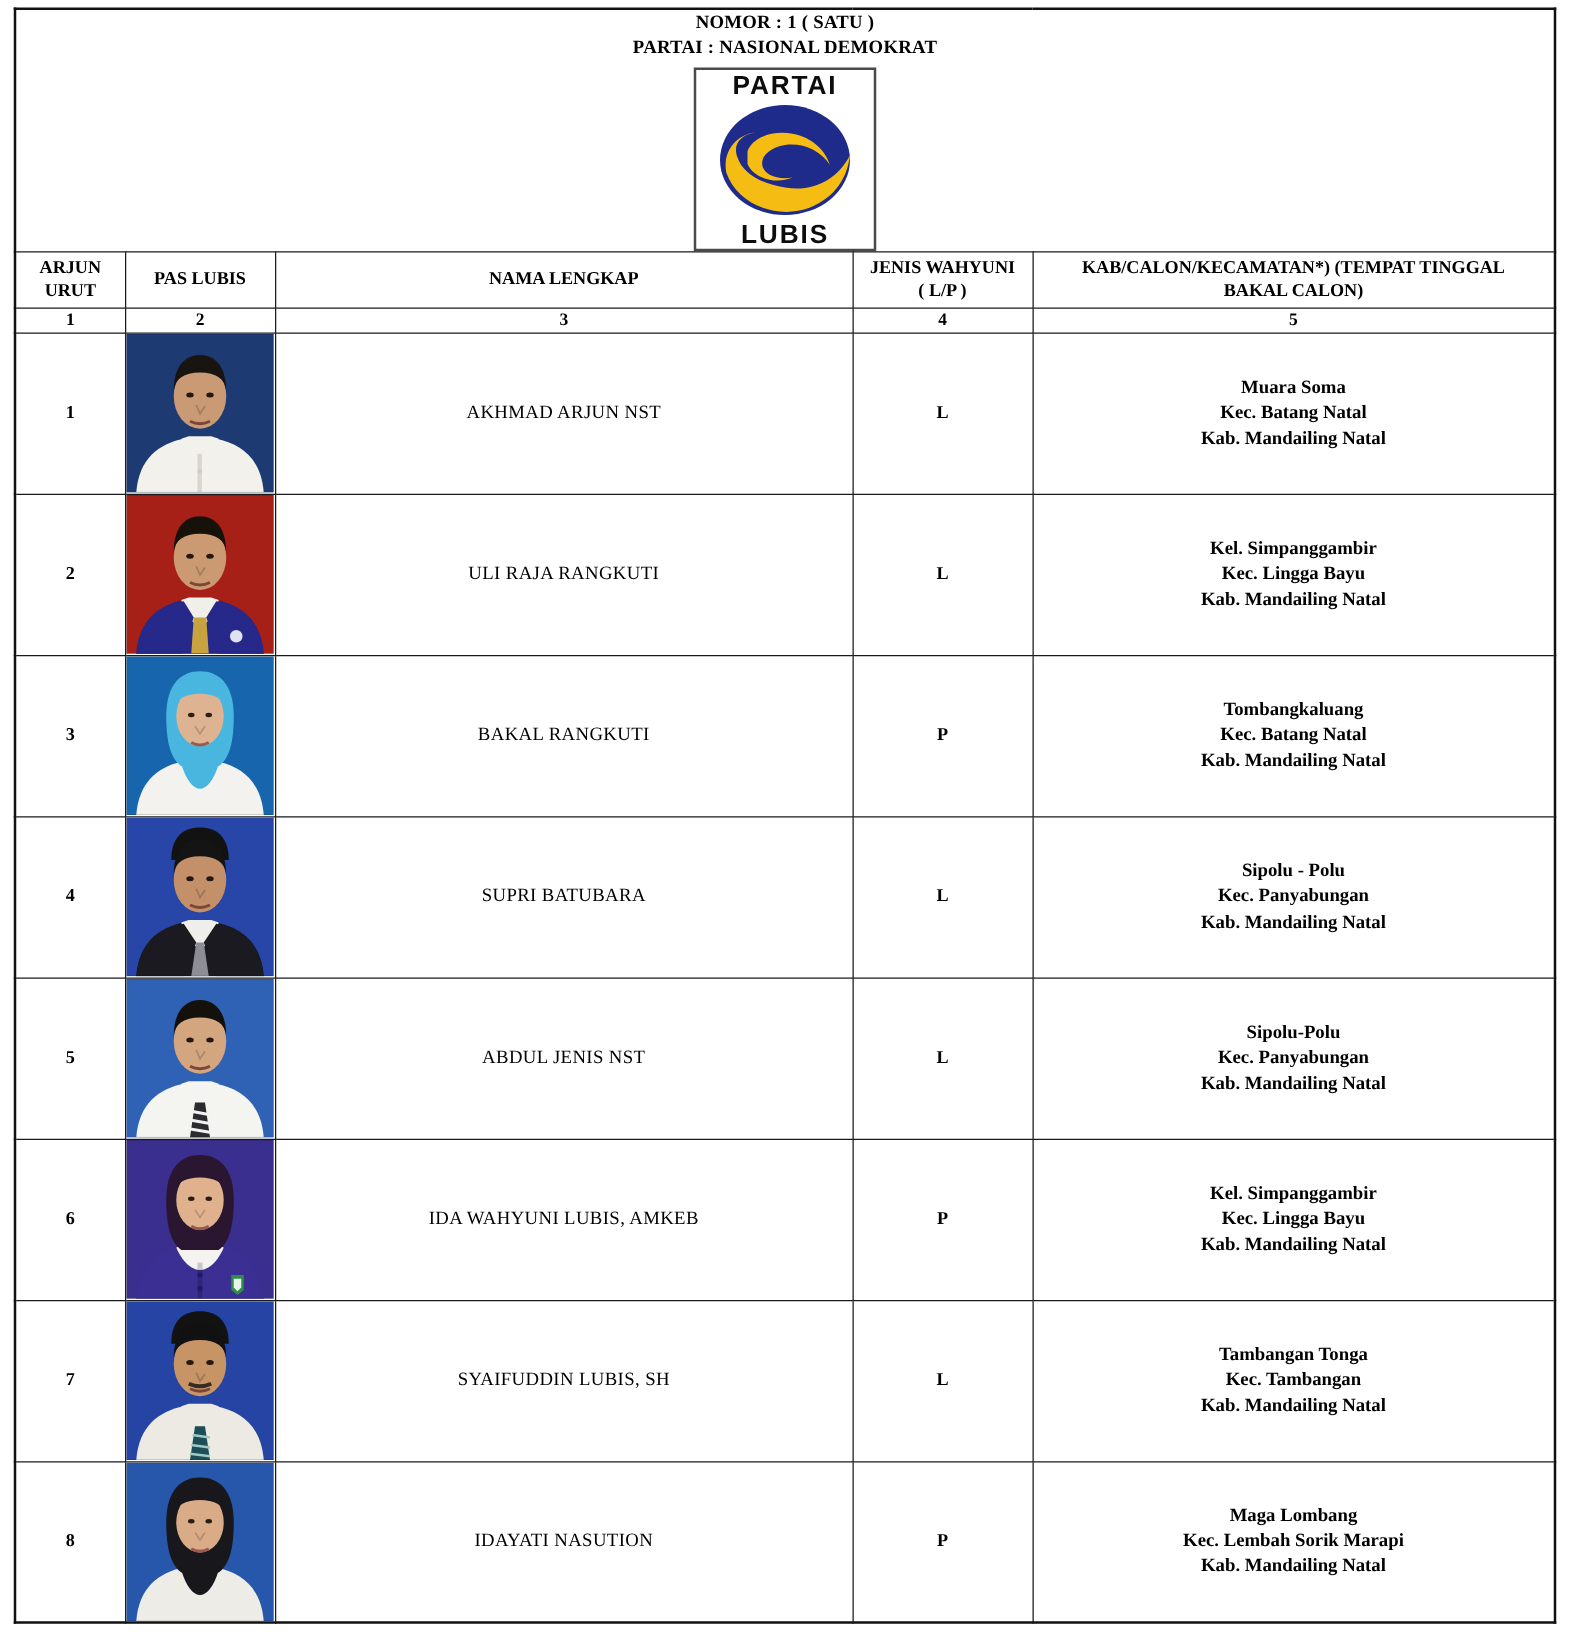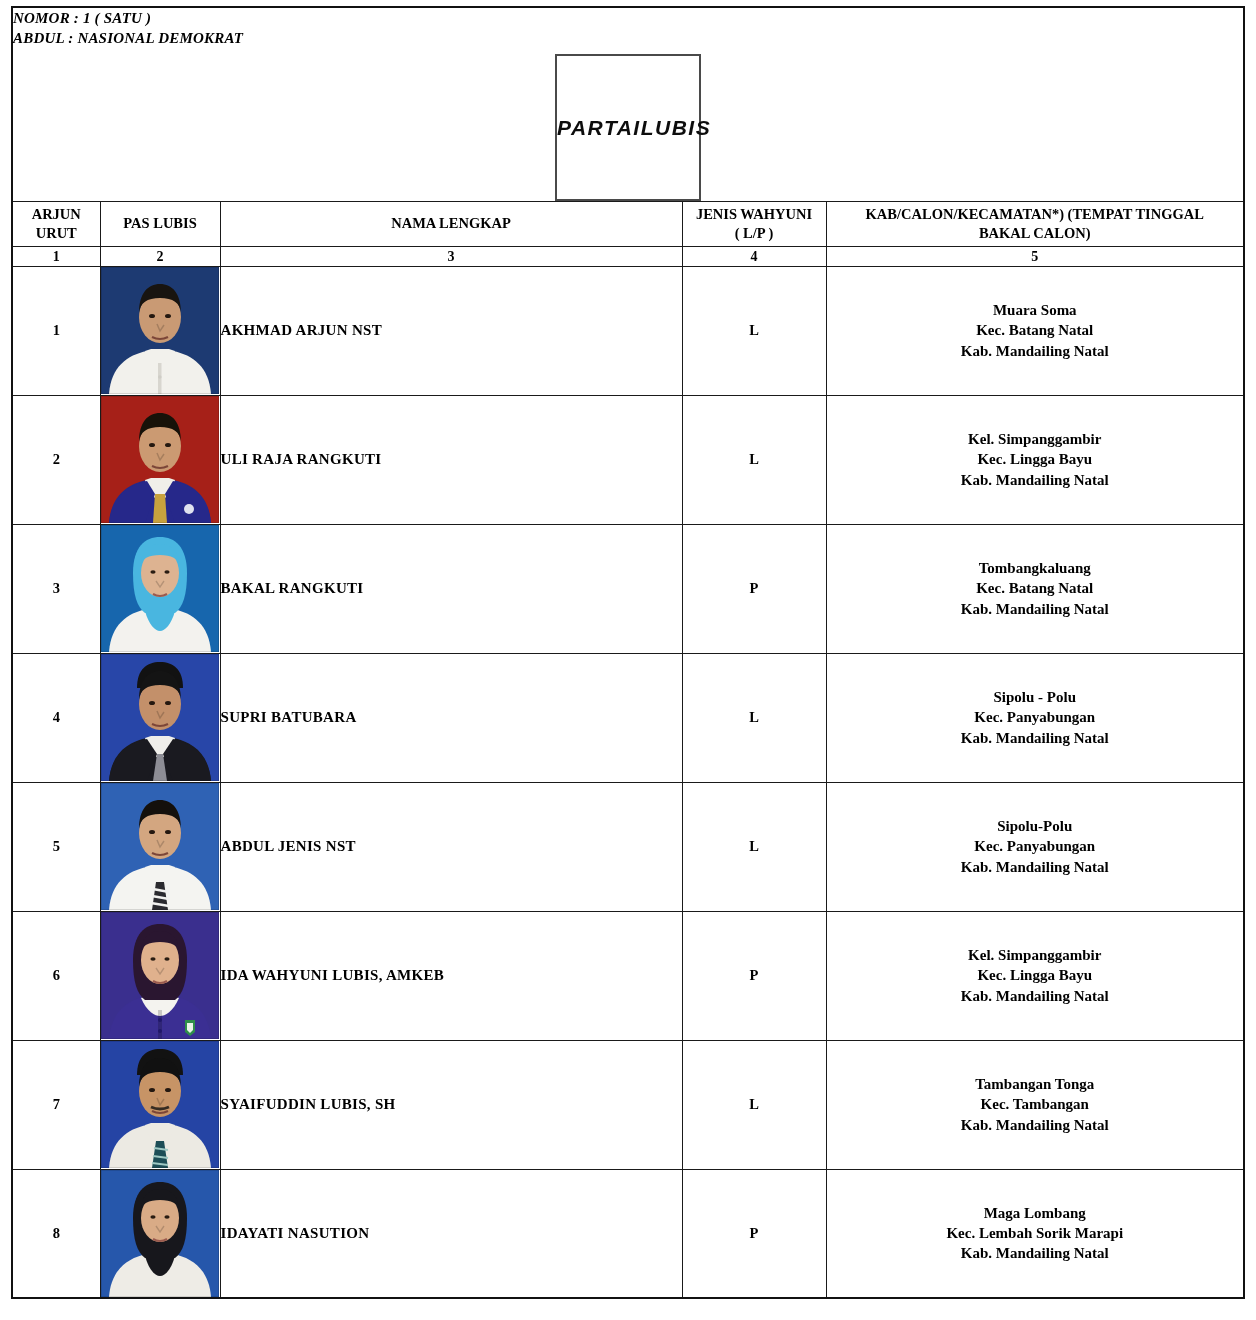--- a/index.html
+++ b/index.html
@@ -30,41 +30,41 @@
     border: 2px solid #111111;
   }
   .doc-table td, .doc-table th {
     border: 1px solid #1a1a1a;
     padding: 0;
     vertical-align: middle;
   }
 
   
   .banner-cell {
+    text-align: center;
     padding: 9px 0 6px 0;
     border-bottom: 2px solid #111111;
-    font-style: italic;
   }
   .banner-line {
     font-size: 15px;
     font-weight: bold;
     letter-spacing: .2px;
     line-height: 1.35;
   }
 
   
   .logo-box {
     width: 146px;
     height: 147px;
     margin: 5px auto 0 auto;
     border: 2px solid #4a4a4a;
     background: #ffffff;
     box-sizing: border-box;
     display: flex;
-    flex-direction: row;
+    flex-direction: column;
     align-items: center;
     justify-content: space-between;
     padding: 2px 0 1px 0;
   }
   .logo-word {
     font-family: "Liberation Sans", sans-serif;
     font-weight: bold;
     font-size: 21px;
     letter-spacing: 1.5px;
     color: #0d0d0d;
@@ -102,22 +102,23 @@
     font-size: 14.5px;
     font-weight: bold;
   }
   .c-photo {
     text-align: center;
     padding: 0;
     vertical-align: bottom;
     overflow: hidden;
   }
   .c-nama {
+    text-align: center;
     font-size: 15px;
-    font-weight: bold;
+    font-weight: normal;
     letter-spacing: .3px;
   }
   .c-jk {
     text-align: center;
     font-size: 14.5px;
     font-weight: bold;
   }
   .c-alamat {
     text-align: center;
     font-size: 15px;
@@ -147,21 +148,21 @@
       <col style="width:120px">
       <col style="width:462px">
       <col style="width:144px">
       <col style="width:418px">
     </colgroup>
 
     <tbody>
         <tr>
       <td class="banner-cell" colspan="5">
         <div class="banner-line">NOMOR : 1 ( SATU )</div>
-        <div class="banner-line">ABDUL : NASIONAL DEMOKRAT</div>
+        <div class="banner-line">PARTAI : NASIONAL DEMOKRAT</div>
 
         <div class="logo-box">
           <div class="logo-word">PARTAI</div>
           <svg class="logo-mark" viewBox="0 0 112 96">
             <ellipse cx="56" cy="48" rx="52" ry="44" fill="#1f2b8a"></ellipse>
             <path d="M9 58 C18 84 50 96 76 86 C96 78 106 62 108 44
                      C98 64 78 74 56 70 C36 67 22 58 18 46
                      C14 36 20 28 32 26 C16 28 6 42 9 58 Z" fill="#f5bd14"></path>
             <path d="M26 41 C30 30 46 24 62 27 C78 30 88 40 92 52
                      C84 40 70 34 56 36 C44 38 36 45 38 53

